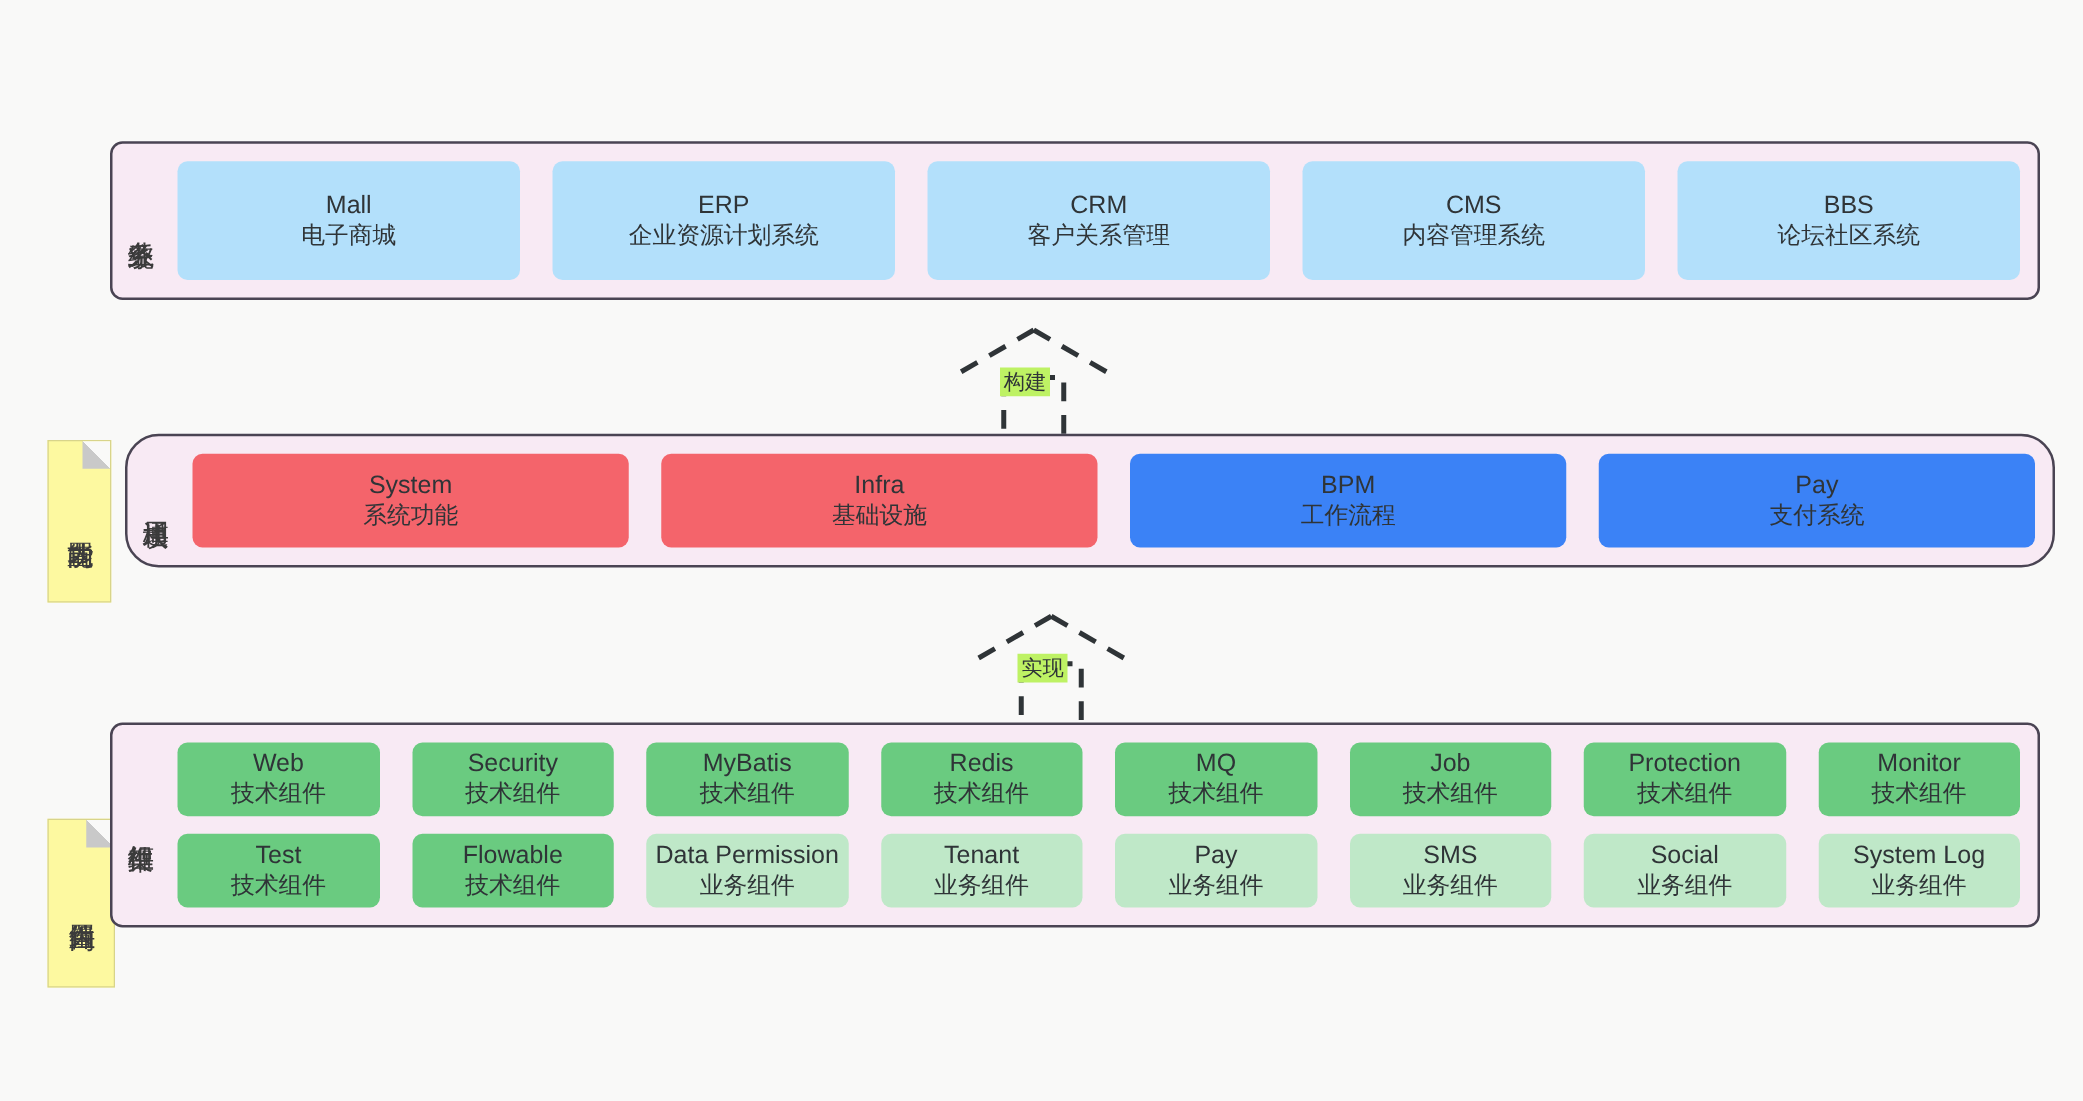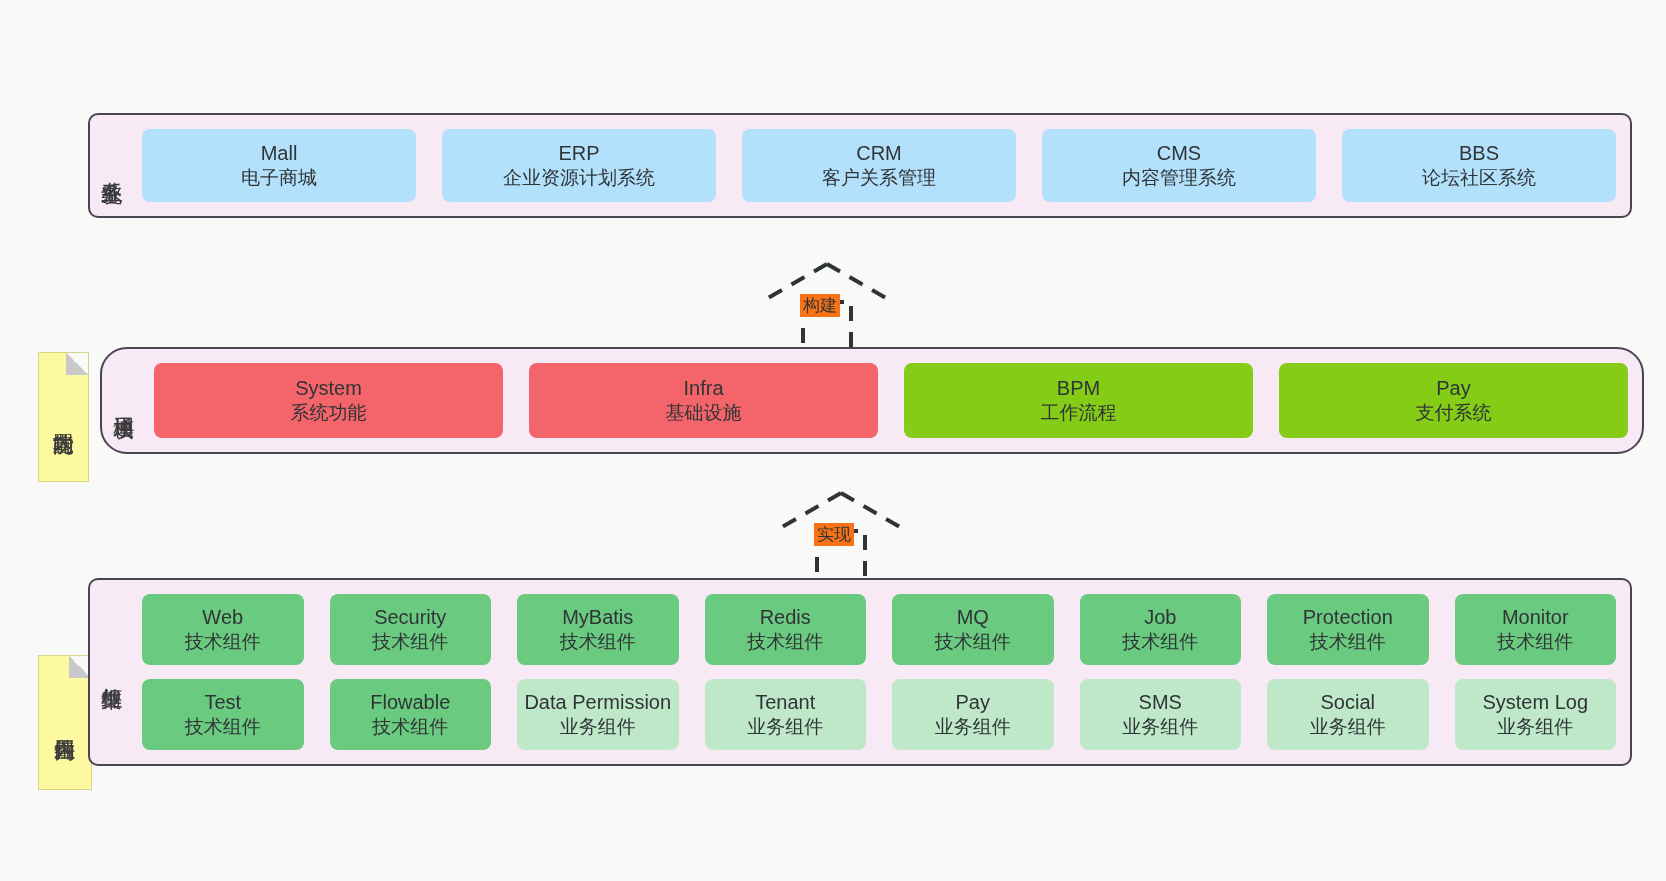--- a/index.html
+++ b/index.html
@@ -77,21 +77,21 @@
     line-height: 1.25;
     box-sizing: border-box;
     padding: 4px 6px;
   }
   .box .t1 { font-size: 20px; color: #2f3437; }
   .box .t2 { font-size: 19px; color: #2f3437; }
 
   
   .c-blue        { background: #b3e0fb; }
   .c-red         { background: #f4646b; }
-  .c-pink        { background: #84cc16; }
+  .c-pink        { background: #3b82f6; }
   .c-green       { background: #6acb80; }
   .c-lightgreen  { background: #bfe8c8; align-items: center; }
 
   
   .note {
     position: absolute;
     background: #fdf9a0;
     border: 1px solid #d8d48a;
     box-sizing: border-box;
     display: flex;
@@ -115,32 +115,32 @@
 
   
   .arrow {
     position: absolute;
   }
   .arrow svg { display: block; overflow: visible; }
   .arrow-label {
     position: absolute;
     font-size: 17px;
     color: #2f3437;
-    background: #f97316;
+    background: #bef264;
     padding: 0 3px;
     white-space: nowrap;
     user-select: none;
   }
 </style>
 </head>
 <body>
 
 <div id="stage">
 
-  <div class="layer" id="layer-0" style="left:88px; top:113px; width:1544px; height:105px;">
+  <div class="layer" id="layer-0" style="left:88px; top:113px; width:1544px; height:127px;">
     <div class="layer-label">业务系统</div>
     <div class="boxes">
       <div class="box-row">
 
         <div class="box c-blue">
           <span class="t1">Mall</span>
           <span class="t2">电子商城</span>
         </div>
 
 
@@ -216,21 +216,21 @@
       <path d="M 70 6 L 136 44 M 70 6 L 4 44" fill="none" stroke="#2f3437" stroke-width="4" stroke-dasharray="15 11" stroke-linecap="butt"></path>
       <path d="M 46 44 L 94 44 L 94 92 M 46 44 L 46 92" fill="none" stroke="#2f3437" stroke-width="4" stroke-dasharray="15 11" stroke-linecap="butt"></path>
     </svg>
     <div class="arrow-label" style="left:43px; top:36px;">实现</div>
   </div>
 
   <div class="note" style="left:38px; top:655px; width:54px; height:135px;">
     <span>内置组件</span>
   </div>
 
-  <div class="layer" id="layer-2" style="left:88px; top:578px; width:1544px; height:188px;">
+  <div class="layer" id="layer-2" style="left:88px; top:578px; width:1544px; height:164px;">
     <div class="layer-label">框架组件</div>
     <div class="boxes">
 
       <div class="box-row">
         <div class="box c-green">
           <span class="t1">Web</span>
           <span class="t2">技术组件</span>
         </div>
         <div class="box c-green">
           <span class="t1">Security</span>

